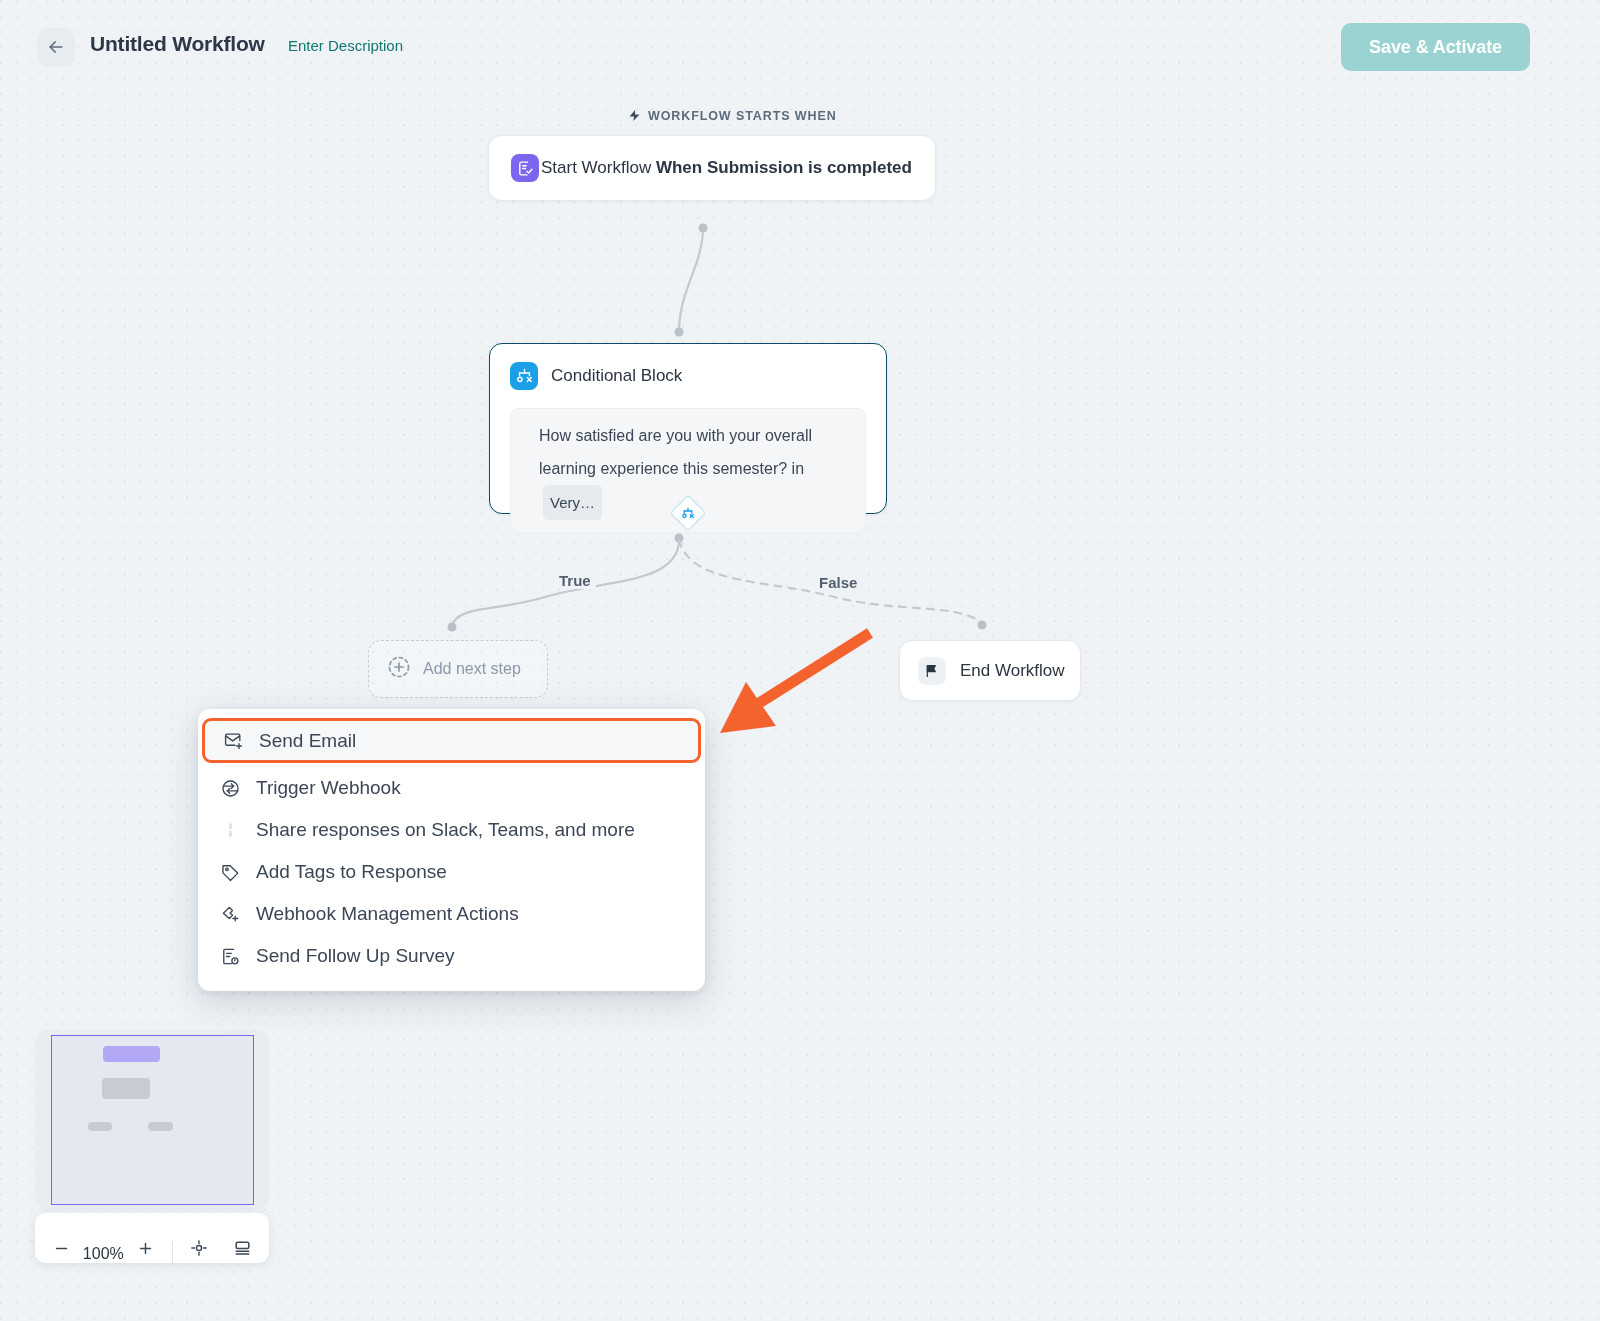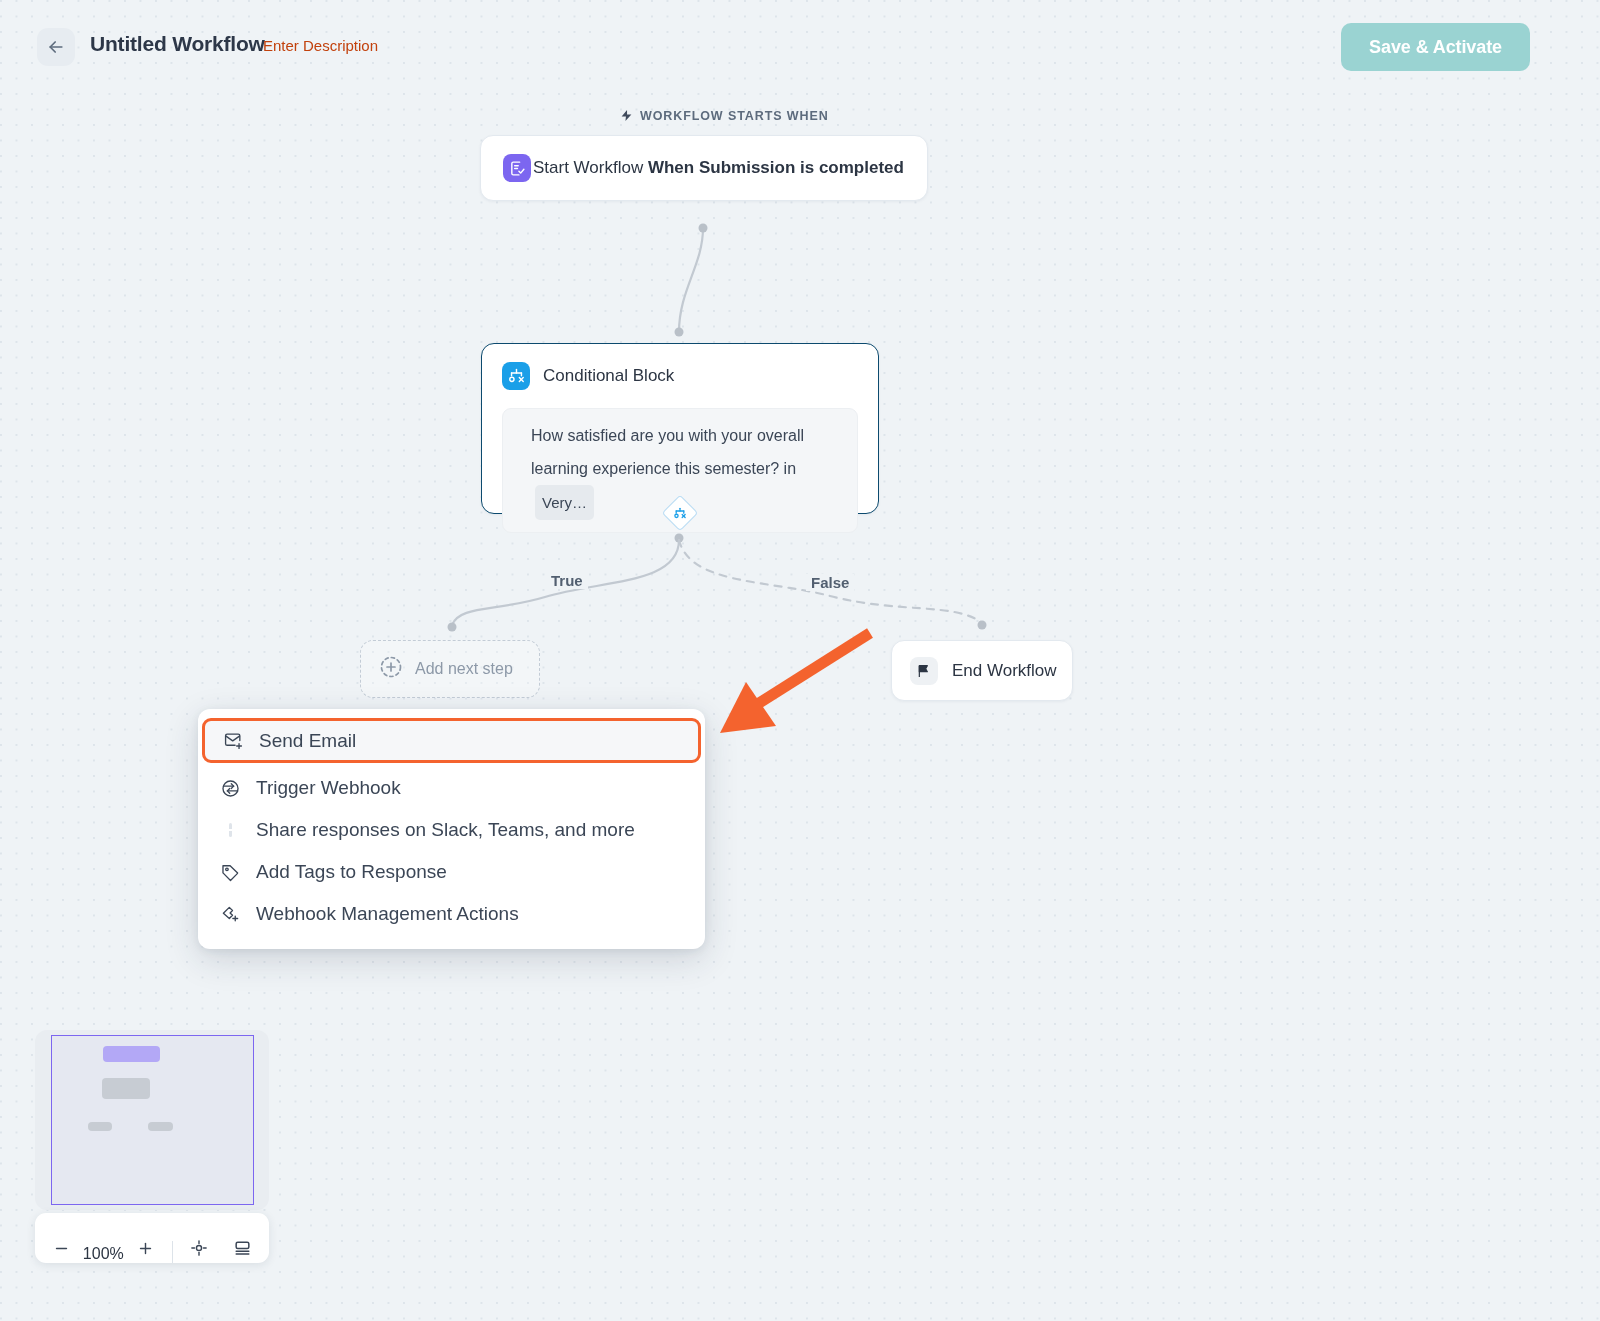--- a/index.html
+++ b/index.html
@@ -36,35 +36,35 @@
     background: #e7ecf1; border: none; cursor: pointer;
     display: flex; align-items: center; justify-content: center;
   }
   #back-button svg { display: block; }
   #workflow-title {
     position: absolute; left: 90px; top: 32px;
     font-size: 21px; font-weight: 600; color: #2d3748;
     letter-spacing: -0.2px;
   }
   #workflow-description {
-    position: absolute; left: 263px; top: 37px;
-    font-size: 15px; color: #c2410c; cursor: text;
+    position: absolute; left: 288px; top: 37px;
+    font-size: 15px; color: #0f766e; cursor: text;
   }
   #save-activate {
     position: absolute; right: 70px; top: 23px;
     height: 48px; padding: 0 28px; border: none; border-radius: 10px;
     background: #9ad3d2; color: #ffffff;
     font-size: 18px; font-weight: 700; letter-spacing: -0.1px;
     font-family: "Liberation Sans", sans-serif;
     cursor: pointer;
     display: flex; align-items: center; justify-content: center;
   }
 
   
-  #flow { position: absolute; inset: 0; }
+  #flow { position: absolute; inset: 0; margin-left: 8px; }
   #edges { position: absolute; inset: 0; pointer-events: none; }
 
   .node { position: absolute; }
 
   
   #trigger-caption {
     position: absolute; left: 620px; top: 108px;
     display: flex; align-items: center; gap: 7px;
     font-size: 12.5px; font-weight: 700; letter-spacing: 0.9px;
     color: #5d6b7d; text-transform: uppercase;
@@ -367,20 +367,32 @@
     <span class="m-icon">
       <svg width="19" height="19" viewBox="0 0 24 24" fill="none" stroke="#3b4656" stroke-width="1.7" stroke-linecap="round" stroke-linejoin="round">
         <path d="M3 10.5 10.5 3l4 4-3 3 3 3-4 4z"></path>
         <line x1="18" y1="14" x2="18" y2="20"></line>
           <line x1="15" y1="17" x2="21" y2="17"></line>
       </svg>
     </span>
     <span>Webhook Management Actions</span>
   </div>
 
+  <div class="menu-item">
+    <span class="m-icon">
+      <svg width="19" height="19" viewBox="0 0 24 24" fill="none" stroke="#3b4656" stroke-width="1.7" stroke-linecap="round" stroke-linejoin="round">
+        <path d="M16 3H5a1.5 1.5 0 0 0-1.5 1.5v15A1.5 1.5 0 0 0 5 21h8"></path>
+        <line x1="7" y1="8" x2="13" y2="8"></line>
+          <line x1="7" y1="12" x2="11" y2="12"></line>
+        <circle cx="17.5" cy="17.5" r="3.8"></circle>
+          <line x1="17.5" y1="15.8" x2="17.5" y2="17.5"></line>
+      </svg>
+    </span>
+    <span>Send Follow Up Survey</span>
+  </div>
 </div>
 
 <svg id="annotation-arrow" viewBox="0 0 185 115">
   <line x1="170" y1="8" x2="48" y2="85" stroke="#f4632e" stroke-width="11" stroke-linecap="butt"></line>
   <polygon points="20,108 46,57 76,101" fill="#f4632e"></polygon>
 </svg>
 
 <div id="minimap">
   <div id="minimap-viewport"></div>
   <div id="mm-start" class="mm-node"></div>

